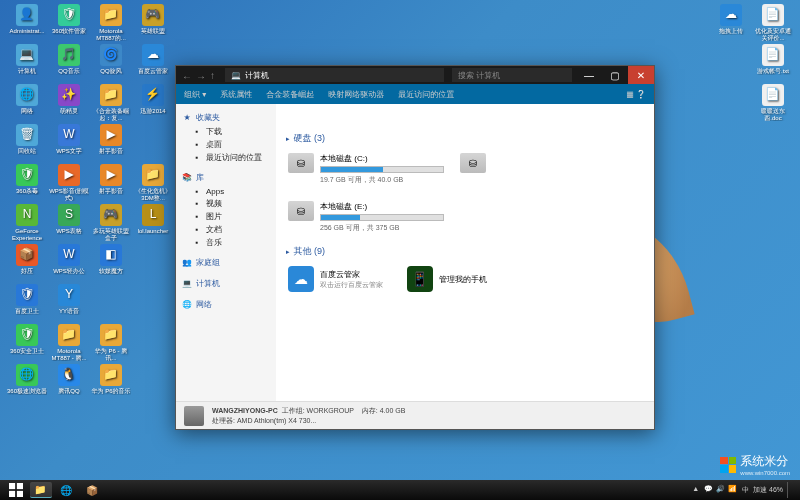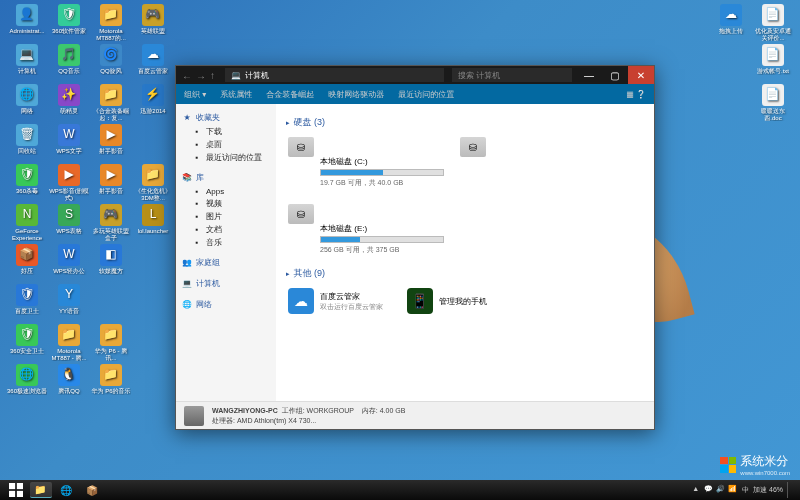--- a/index.html
+++ b/index.html
@@ -29,27 +29,27 @@
 .toolbar { background: #0369a1; color: #ccc; height: 20px; display: flex; align-items: center; gap: 14px; padding: 0 8px; font-size: 8px; }
 .toolbar span { cursor: pointer; }
 
 .body { flex: 1; display: flex; background: #fff; }
 .sidebar { width: 100px; background: #f5f5f5; padding: 6px 0; font-size: 8px; color: #222; overflow: hidden; }
 .sb-grp { margin-bottom: 6px; }
 .sb-hdr { display: flex; align-items: center; gap: 4px; padding: 2px 6px; color: #2c5aa0; cursor: pointer; }
 .sb-item { display: flex; align-items: center; gap: 4px; padding: 1px 6px 1px 16px; cursor: pointer; }
 .sb-ico { width: 10px; height: 10px; display: inline-flex; align-items: center; justify-content: center; font-size: 8px; }
 
-.content { flex: 1; padding: 8px 10px; overflow: auto; }
+.content { flex: 1; padding: 24px 10px; overflow: auto; }
 .sect-hdr { display: flex; align-items: center; gap: 4px; color: #2c5aa0; font-size: 9px; margin: 4px 0 6px; }
 .sect-hdr::before { content: "▸"; font-size: 7px; }
 .drives { display: flex; flex-wrap: wrap; gap: 12px; margin-bottom: 10px; }
 .drive { width: 160px; display: flex; gap: 6px; align-items: flex-start; cursor: pointer; padding: 2px; }
 .drive-ico { width: 26px; height: 20px; background: linear-gradient(#d5d5d5, #bbb); border-radius: 2px; display: flex; align-items: center; justify-content: center; font-size: 10px; }
-.drive-info { flex: 1; margin-top: 19px; }
+.drive-info { flex: 1; }
 .drive-name { font-size: 8px; color: #000; }
 .drive-bar { height: 7px; background: #e0e0e0; border: 1px solid #bbb; margin: 2px 0; position: relative; }
 .drive-fill { height: 100%; background: #3399dd; }
 .drive-txt { font-size: 7px; color: #666; }
 .others { display: flex; gap: 20px; }
 .other { display: flex; gap: 6px; align-items: center; cursor: pointer; padding: 2px; }
 .other-ico { width: 26px; height: 26px; border-radius: 4px; display: flex; align-items: center; justify-content: center; font-size: 14px; color: #fff; }
 .other-name { font-size: 8px; }
 .other-sub { font-size: 7px; color: #888; }
 

